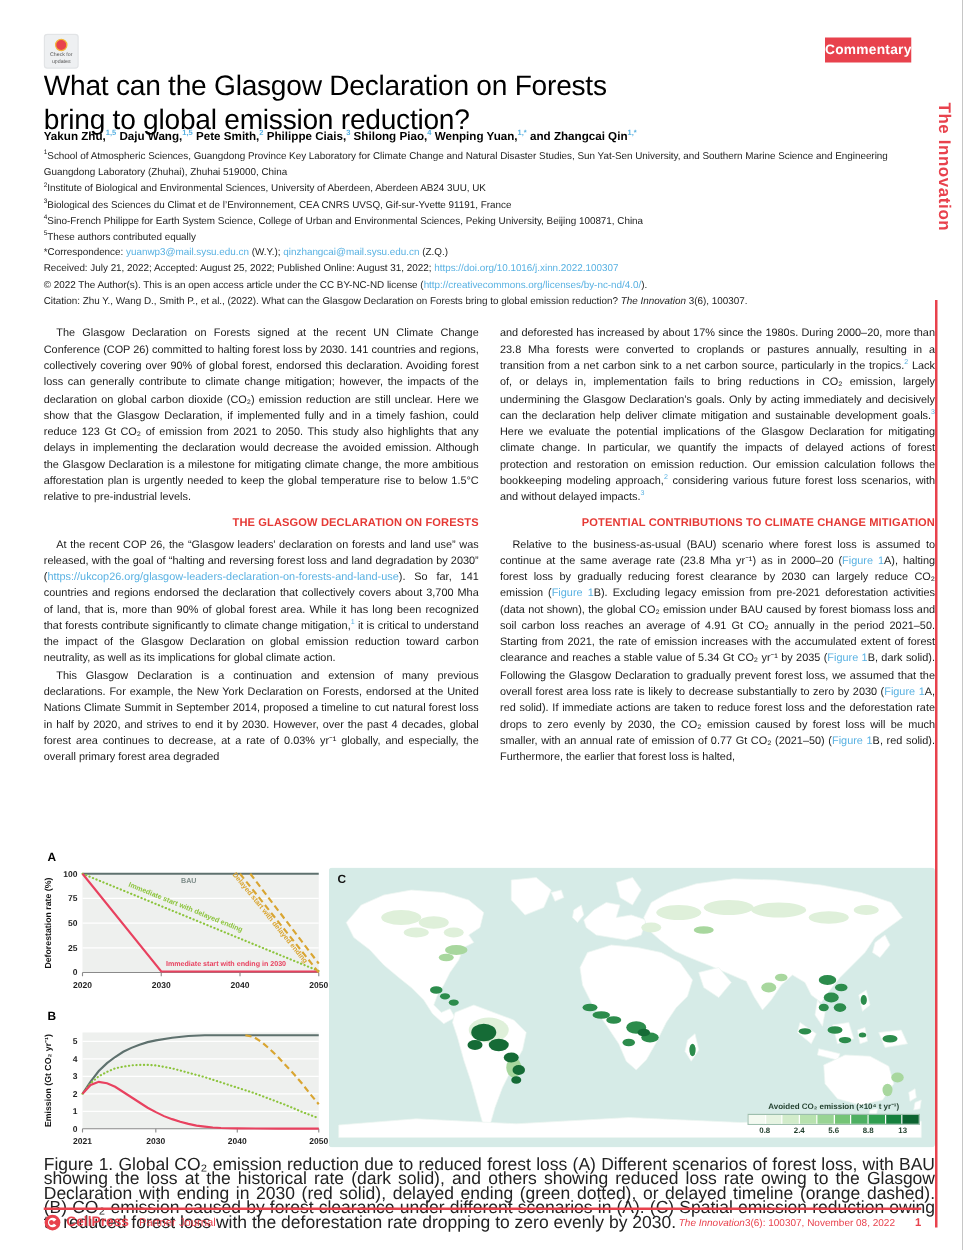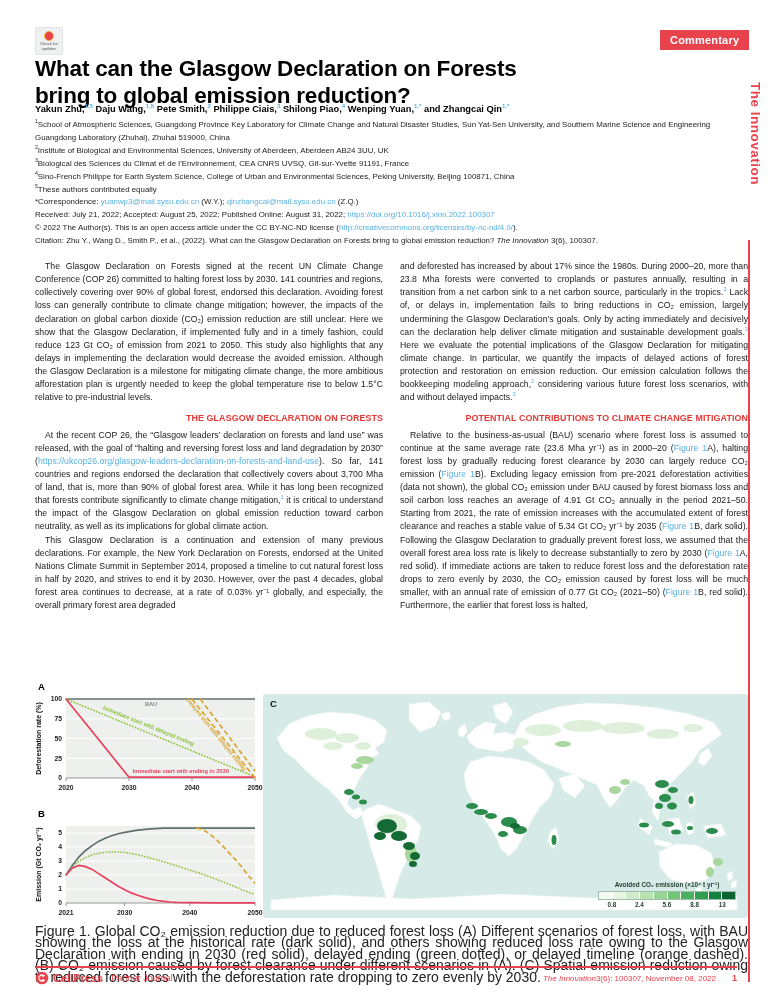--- a/index.html
+++ b/index.html
@@ -6,26 +6,26 @@
   html,body{background:#9a9a9a}
   .page{position:relative;width:770px;height:1000px;background:#fff;margin:0 auto;
         font-family:"Liberation Sans",sans-serif;color:#1a1a1a;overflow:hidden}
   
   .check-badge{position:absolute;left:35px;top:27px;width:28px;height:28px;background:#eef0f2;
         border-radius:3px;display:flex;flex-direction:column;align-items:center;justify-content:center;gap:1px;
         box-shadow:0 0 0 1px #e2e4e6 inset}
   .cu-dot{width:10px;height:10px;border-radius:50%;background:#e8424d;border:1.5px solid #f2b53a}
   .cu-text{font-size:4.2px;color:#555;text-align:center;line-height:4.6px}
   .commentary{position:absolute;left:660px;top:30px;background:#e8424d;color:#fff;
-        font-weight:bold;font-size:11px;padding:4px 10px;letter-spacing:.2px}
+        font-weight:bold;font-size:11px;padding:4px 0;letter-spacing:.2px}
   .journal-vertical{position:absolute;right:7px;top:82px;writing-mode:vertical-rl;
         color:#e8424d;font-weight:bold;font-size:13.5px;letter-spacing:.5px}
   .right-rule{position:absolute;left:748px;top:240px;width:1.5px;height:742px;background:#e8424d}
   
-  .title{position:absolute;left:35px;top:56px;font-size:22.5px;font-weight:bold;
+  .title{position:absolute;left:35px;top:56px;font-size:22.5px;font-weight:normal;
         line-height:26.5px;letter-spacing:-.2px;color:#000}
   .authors{position:absolute;left:35px;top:104px;font-size:9.3px;font-weight:bold;color:#000}
   .affils{position:absolute;left:35px;top:119px;width:692px;font-size:7.9px;line-height:12.9px;color:#1c1c1c}
   sup{font-size:.65em;vertical-align:super;line-height:0}
   .seg-link{color:#58b1e2}
   .seg-supl{color:#58b1e2}
   .seg-b{font-weight:normal}
   .seg-i{font-style:italic}
   
   .col{position:absolute;top:260px;width:348px;height:434px;overflow:hidden;

